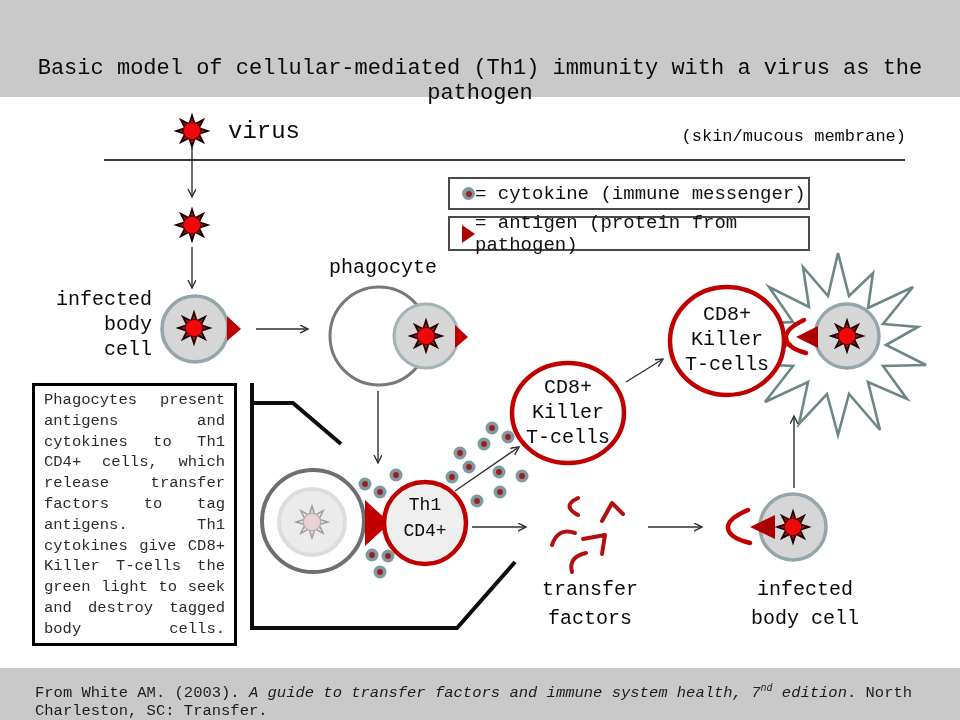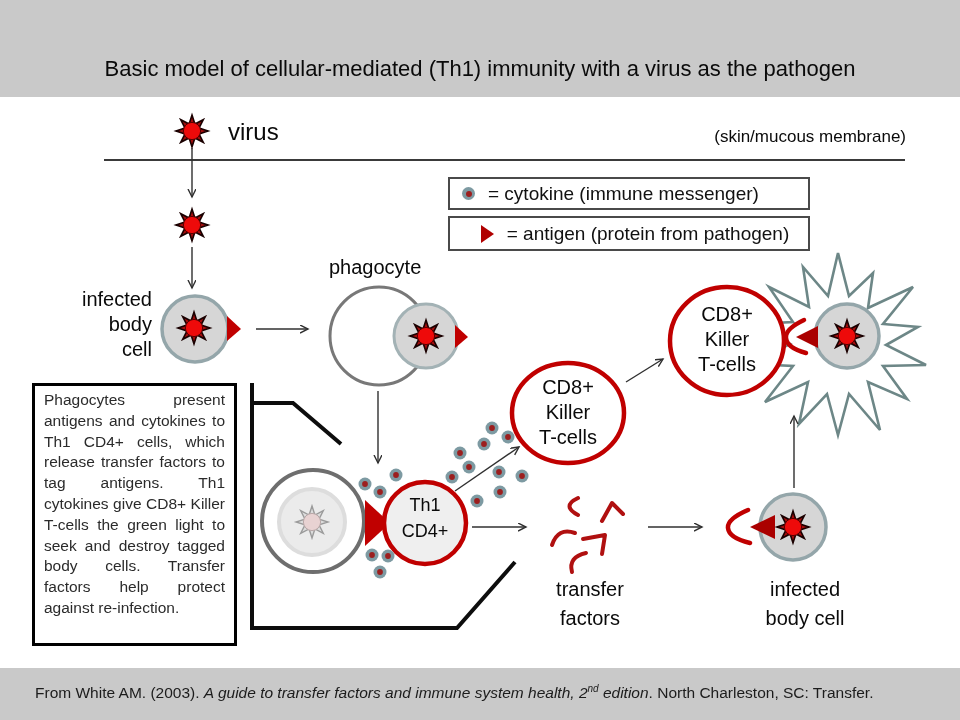--- a/index.html
+++ b/index.html
@@ -1,36 +1,36 @@
 <!DOCTYPE html>
 <html><head>
 <meta charset="utf-8">
 <style>
   html,body{margin:0;padding:0;background:#fff;}
   #page{position:relative;width:960px;height:720px;background:#ffffff;overflow:hidden;
-        font-family:Liberation Sans, sans-serif;color:#111;}
+        font-family:Liberation Mono, monospace;color:#111;}
   .band{position:absolute;left:0;width:960px;background:#c9c9c9;}
   #header-band{top:0;height:97px;}
   #footer-band{top:668px;height:52px;}
   .abs{position:absolute;}
   #title{top:56px;left:0;width:960px;text-align:center;font-size:22px;color:#0a0a0a;}
   #svg-layer{position:absolute;top:0;left:0;z-index:1;}
   .lbl{position:absolute;z-index:2;color:#0a0a0a;}
   .ml{white-space:pre-line;}
   #virus-label{left:228px;top:118px;font-size:24px;}
   #membrane-label{left:600px;top:127px;width:306px;text-align:right;font-size:17px;}
   #phagocyte-label{left:329px;top:256px;font-size:20px;}
   #infected-left-label{left:38px;top:287px;width:114px;text-align:right;font-size:20px;line-height:25px;}
   #th1-label{left:363px;top:492px;width:124px;text-align:center;font-size:18px;line-height:26px;}
   #cd8-mid-label{left:508px;top:375px;width:120px;text-align:center;font-size:20px;line-height:25px;}
   #cd8-top-label{left:667px;top:302px;width:120px;text-align:center;font-size:20px;line-height:25px;}
   #tf-label{left:510px;top:575px;width:160px;text-align:center;font-size:20px;line-height:29px;}
   #right-cell-label{left:725px;top:575px;width:160px;text-align:center;font-size:20px;line-height:29px;}
   .legend-box{position:absolute;z-index:2;left:448px;width:346px;border:2px solid #4a4a4a;background:#fff;
-              display:flex;align-items:center;padding-left:12px;gap:13px;font-size:19px;}
+              display:flex;align-items:center;padding-left:12px;gap:0;font-size:19px;}
   #legend-cytokine{top:177px;height:29px;}
   #legend-antigen{top:216px;height:31px;justify-content:center;}
   .cyto-swatch{width:13px;height:13px;border-radius:50%;background:#7d9aa2;display:flex;
                align-items:center;justify-content:center;flex:0 0 auto;}
   .cyto-core{width:6px;height:6px;border-radius:50%;background:#9c1f1f;}
   .ag-swatch{width:0;height:0;border-top:9px solid transparent;border-bottom:9px solid transparent;
              border-left:13px solid #b00000;flex:0 0 auto;}
   #infobox{left:32px;top:383px;width:181px;height:249px;border:3px solid #000000;background:#fff;
            z-index:2;padding:4px 9px;font-size:15.5px;line-height:20.8px;color:#2b2b2b;
            text-align:justify;overflow:hidden;}
@@ -194,16 +194,16 @@
 Killer
 T-cells</div>
   <div class="lbl ml" id="tf-label">transfer
 factors</div>
   <div class="lbl ml" id="right-cell-label">infected
 body cell</div>
 
   <div class="abs" id="infobox">Phagocytes present antigens and cytokines to Th1 CD4+ cells, which release transfer factors to tag antigens. Th1 cytokines give CD8+ Killer T-cells the green light to seek and destroy tagged body cells. Transfer factors help protect against re-infection.</div>
 
   <div class="abs" id="footer-text">
-    <span>From White AM. (2003). </span><i><span>A guide to transfer factors and immune system health, 2</span><sup>nd</sup><span> edition</span></i><span>. North Charleston, SC: Transfer.</span>
+    <span>From White AM. (2003). </span><i><span>A guide to transfer factors and immune system health, 7</span><sup>nd</sup><span> edition</span></i><span>. North Charleston, SC: Transfer.</span>
   </div>
 
 </div>
 
 </body></html>

